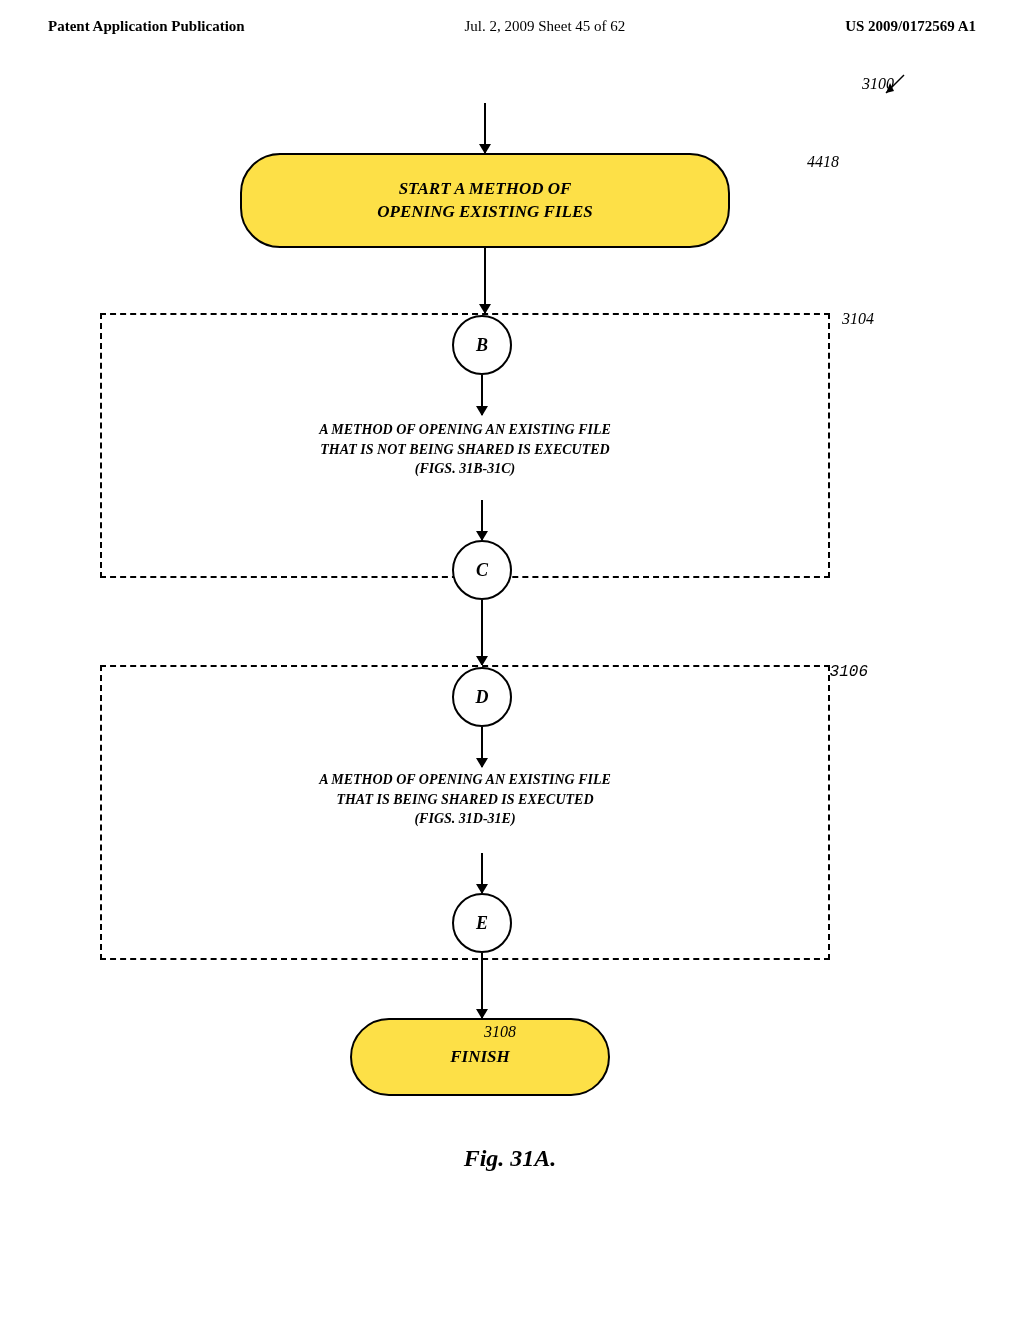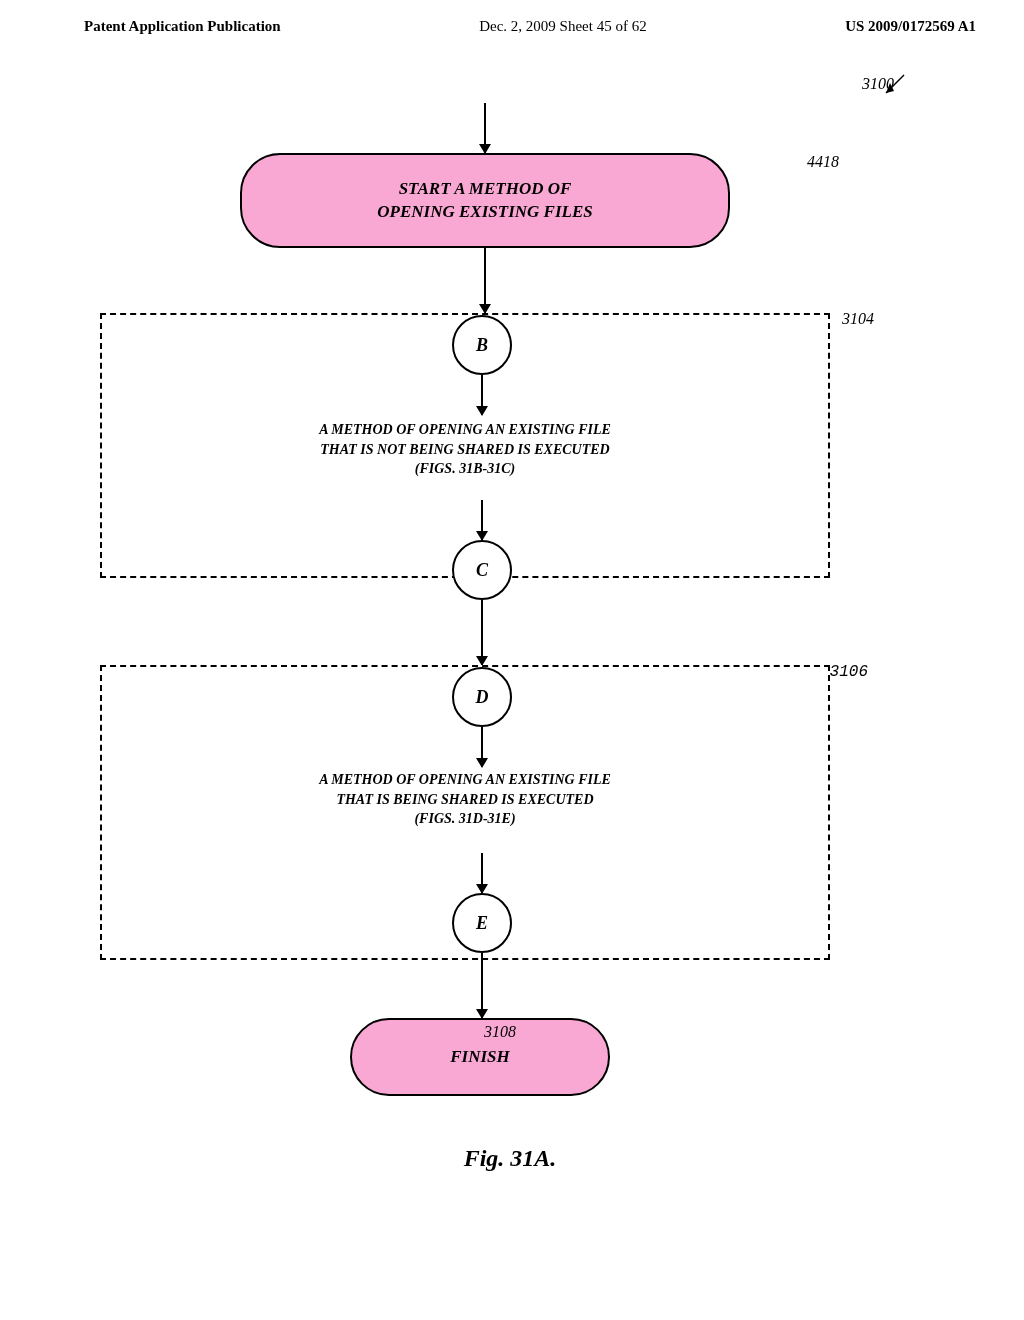--- a/index.html
+++ b/index.html
@@ -16,21 +16,20 @@
     .header {
       display: flex;
       justify-content: space-between;
       align-items: center;
       padding: 18px 48px 10px 48px;
       border-bottom: none;
     }
     .header-left {
       font-size: 15px;
       font-weight: bold;
-      margin-left: 36px;
     }
     .header-center {
       font-size: 15px;
     }
     .header-right {
       font-size: 15px;
       font-weight: bold;
     }
 
     
@@ -49,21 +48,21 @@
 
     
     .rounded-box {
       position: absolute;
       border: 2px solid #000;
       border-radius: 40px;
       display: flex;
       align-items: center;
       justify-content: center;
       text-align: center;
-      background: #f9a8d4;
+      background: #fde047;
     }
     .rounded-box .box-text {
       font-size: 17px;
       font-weight: bold;
       font-style: italic;
       line-height: 1.3;
     }
 
     
     .dashed-box {
@@ -124,21 +123,21 @@
       font-style: italic;
       font-weight: bold;
       text-align: center;
     }
   </style>
 </head>
 <body>
 
 <div class="header">
   <span class="header-left">Patent Application Publication</span>
-  <span class="header-center">Dec. 2, 2009   Sheet 45 of 62</span>
+  <span class="header-center">Jul. 2, 2009   Sheet 45 of 62</span>
   <span class="header-right">US 2009/0172569 A1</span>
 </div>
 
 <div class="diagram-area">
 
   <div class="ref-label" style="right: 130px; top: 30px;">
     <span>3100</span>
   </div>
 
   <svg style="position:absolute; right: 118px; top: 28px; width:30px; height:30px;">

